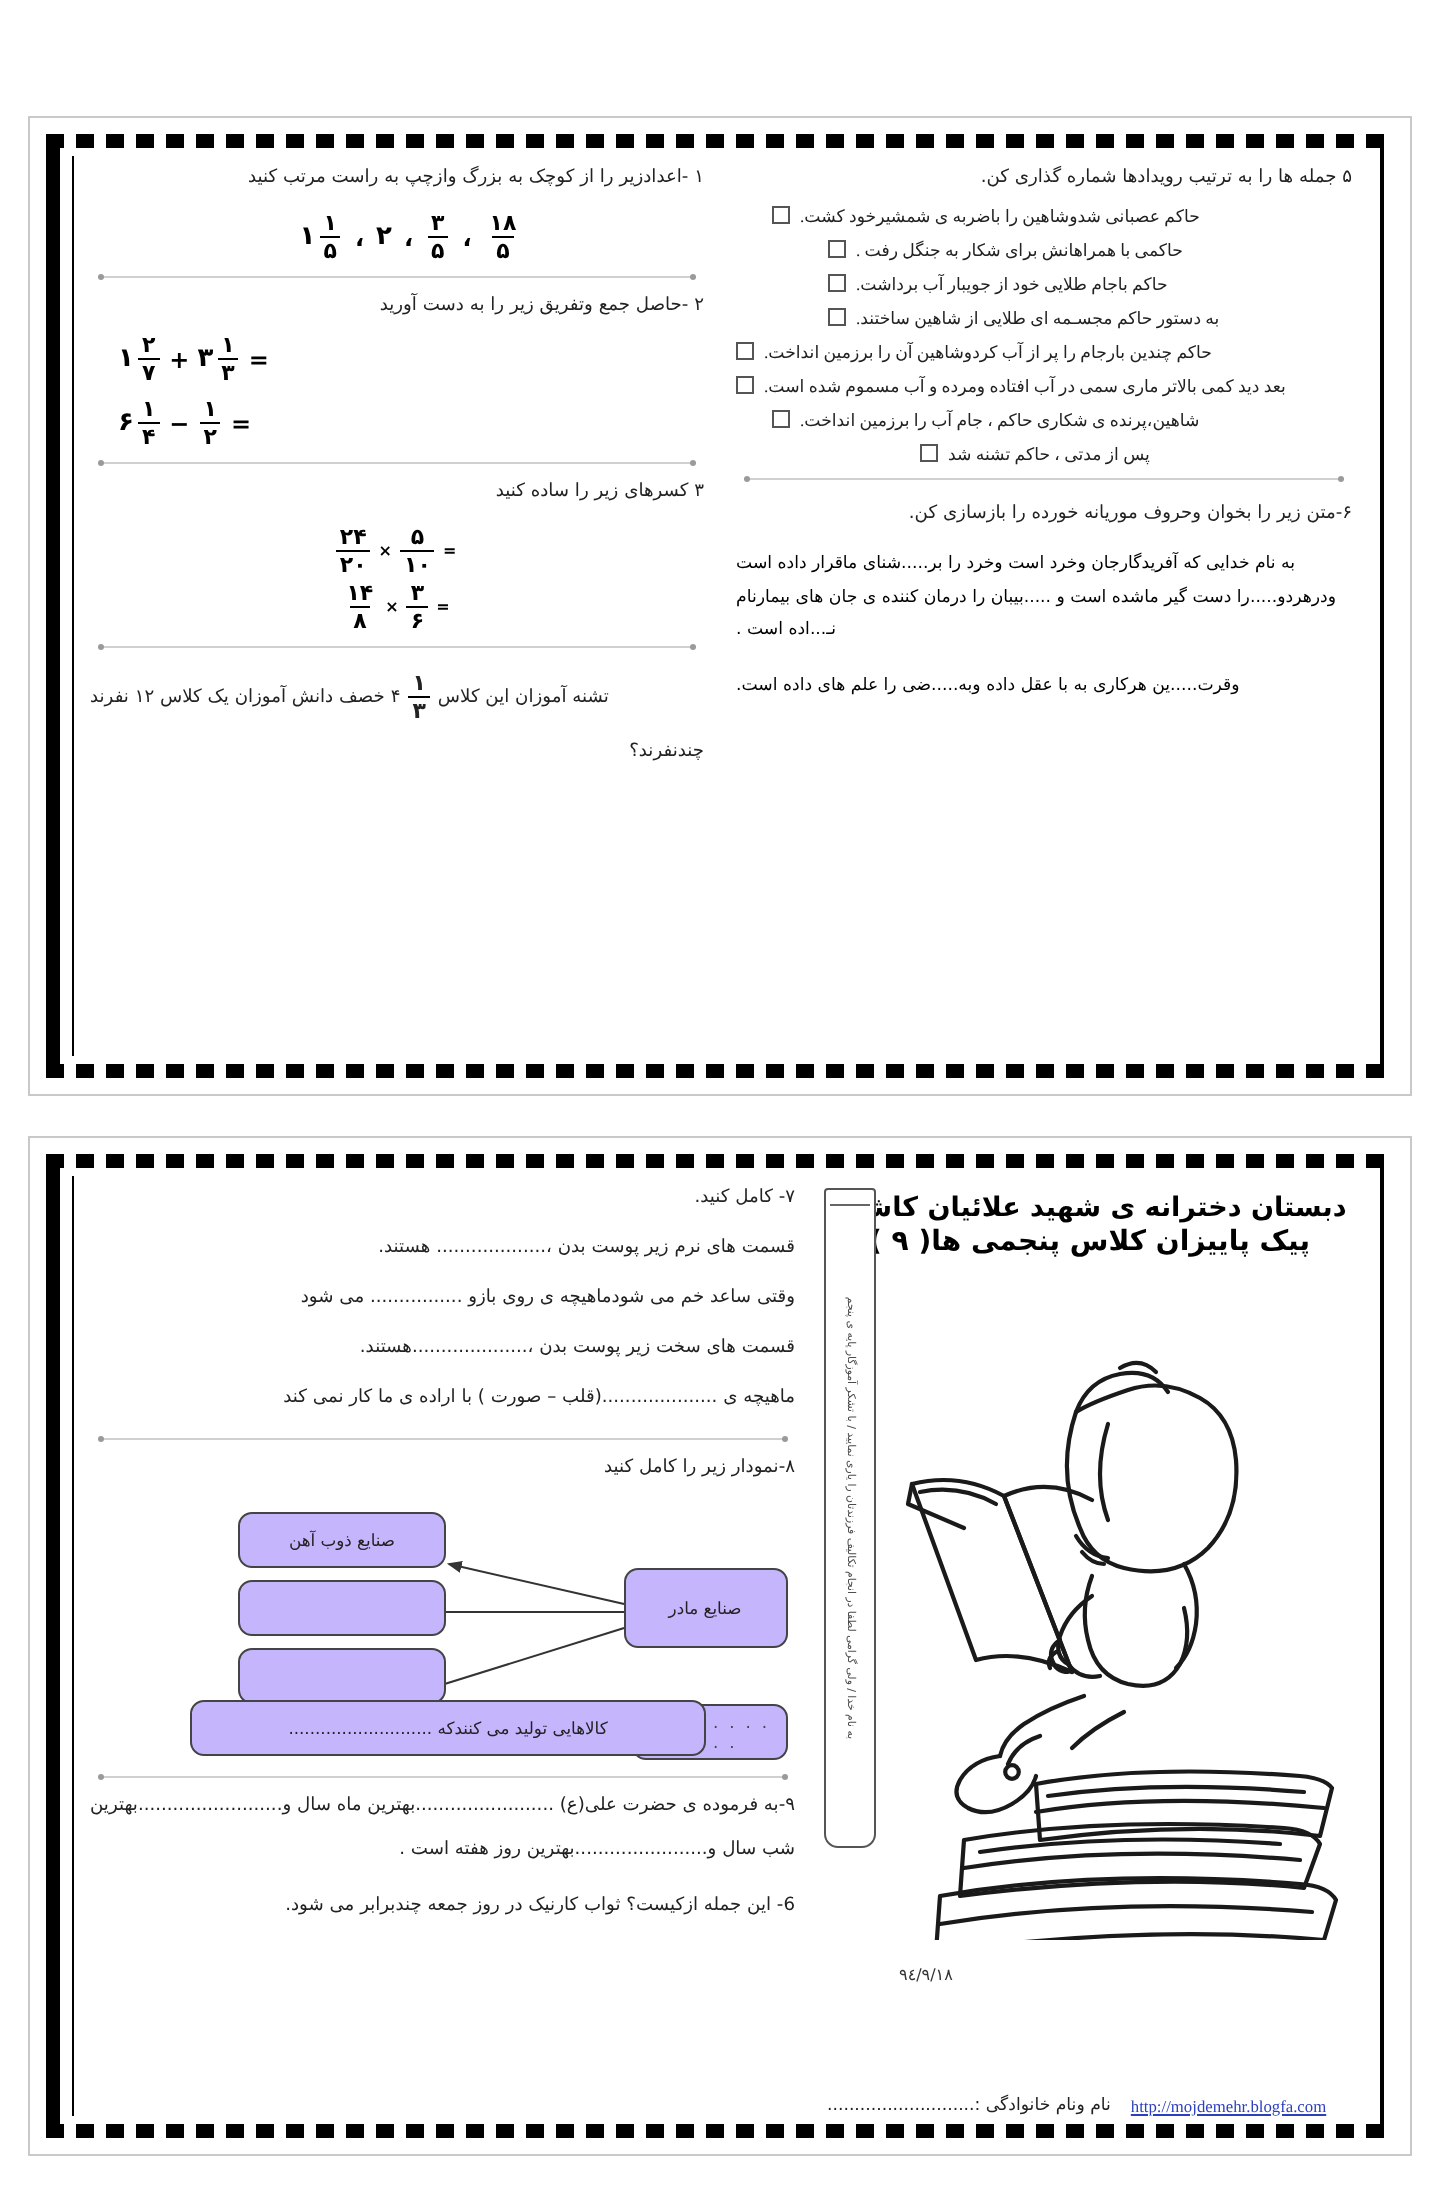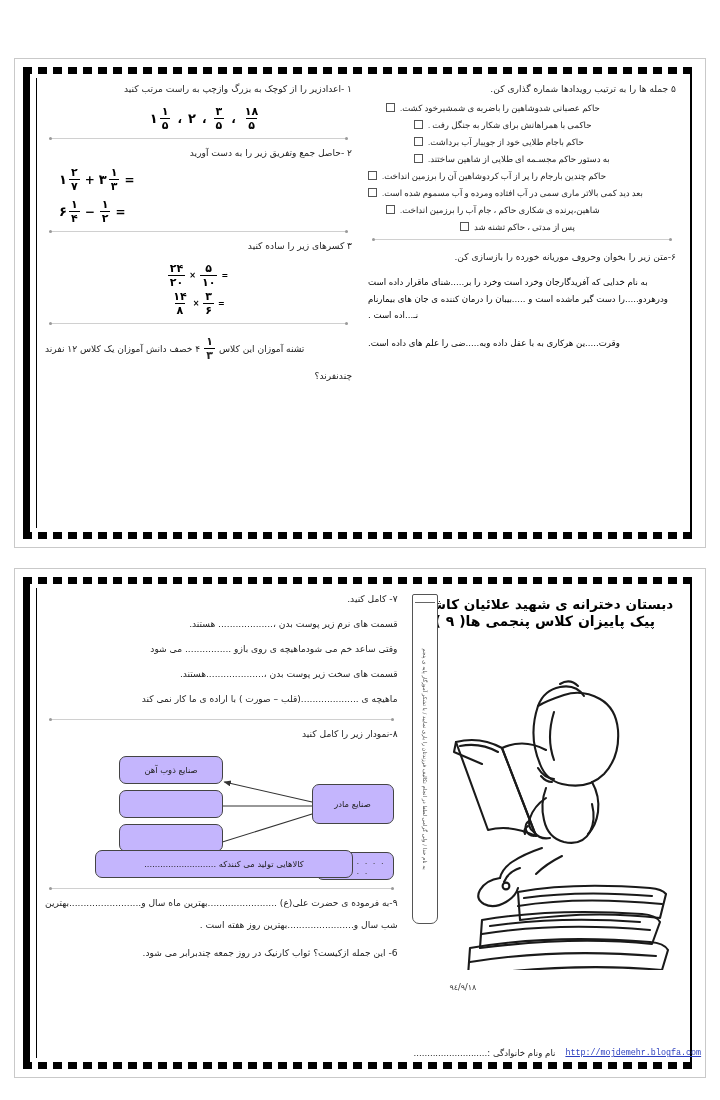--- a/index.html
+++ b/index.html
@@ -178,21 +178,21 @@
     justify-content: flex-start;
     gap: 10px;
     direction: rtl;
   }
   .footer-name { font-size: 8.6px; color: #222; white-space: nowrap; }
   .footer-url {
     font-size: 8.4px;
     color: #2b3fbf;
     text-decoration: underline;
     direction: ltr;
-    font-family: Liberation Mono, monospace;
+    font-family: Liberation Serif, serif;
     white-space: nowrap;
   }
 
   
   .illus { position: absolute; left: 36px; top: 82px; width: 250px; height: 300px; }
   .illus svg { width: 100%; height: 100%; }
 
   
   .diagram { position: relative; height: 138px; margin-top: 2px; }
   .diagram svg { position:absolute; inset:0; width:100%; height:100%; }

